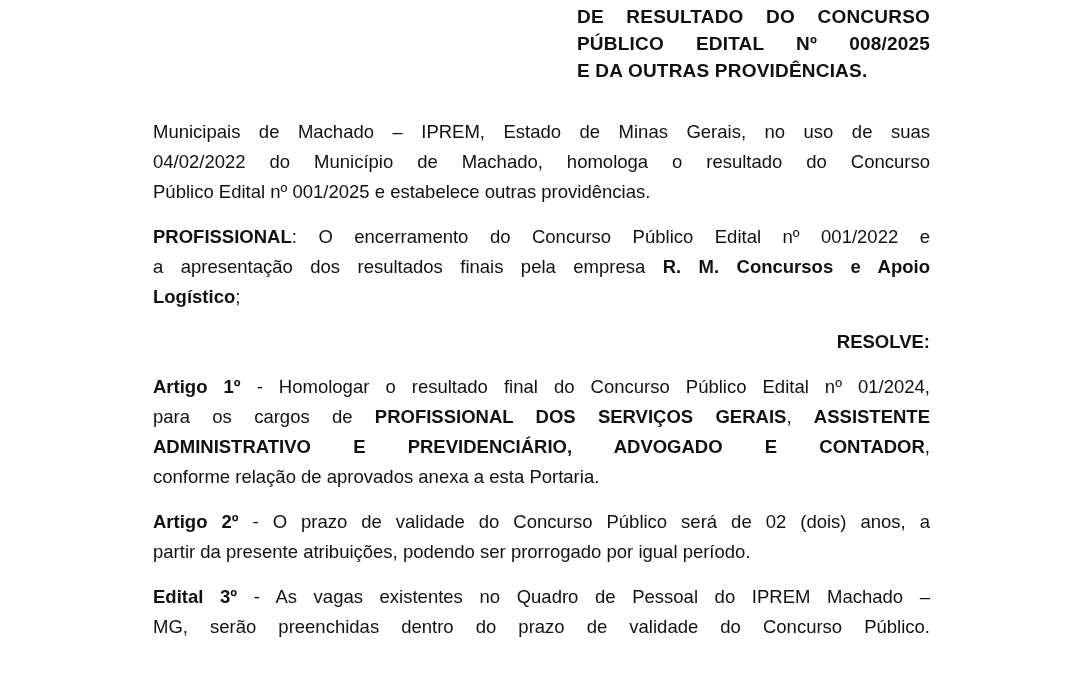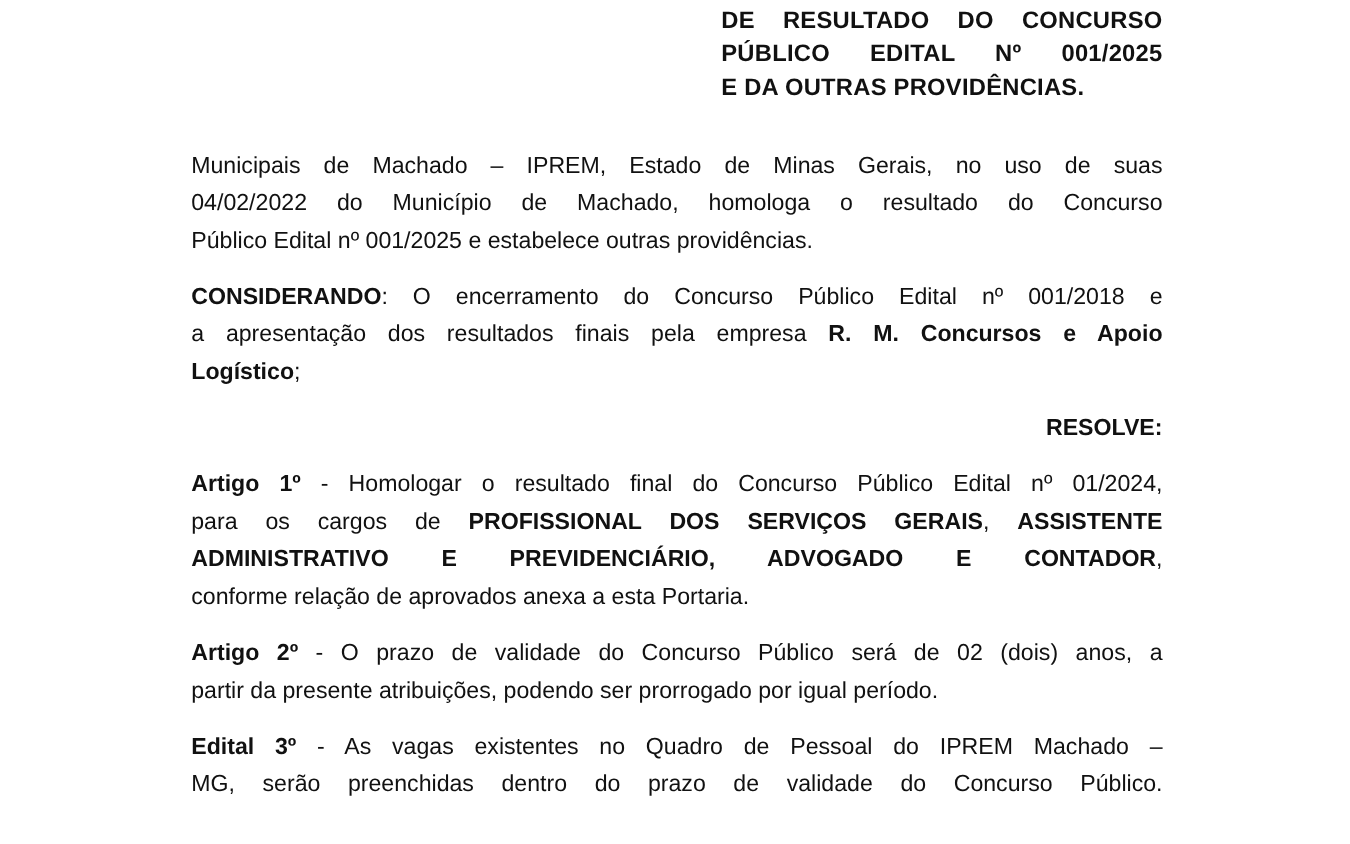--- a/index.html
+++ b/index.html
@@ -53,32 +53,32 @@
   }
 </style>
 </head>
 <body>
 
 <div class="page">
   <div class="content">
 
     <div class="ementa">
       <div class="line jl">DE RESULTADO DO  CONCURSO</div>
-      <div class="line jl">PÚBLICO EDITAL Nº 001/2025</div>
+      <div class="line jl">PÚBLICO EDITAL Nº 008/2025</div>
       <div class="line">E DA OUTRAS PROVIDÊNCIAS.</div>
     </div>
 
     <div class="block">
       <div class="line jl">Municipais de Machado – IPREM, Estado de Minas Gerais, no uso de suas</div>
       <div class="line jl">04/02/2022 do Município de Machado, homologa o resultado do Concurso</div>
       <div class="line">Público Edital nº 001/2025 e estabelece outras providências.</div>
     </div>
 
     <div class="block">
-      <div class="line jl"><span class="b">CONSIDERANDO</span><span>: O encerramento do Concurso Público Edital nº 001/2018 e</span></div>
+      <div class="line jl"><span class="b">PROFISSIONAL</span><span>: O encerramento do Concurso Público Edital nº 001/2022 e</span></div>
       <div class="line jl"><span>a apresentação dos resultados finais pela empresa </span><span class="b">R. M. Concursos e Apoio</span></div>
       <div class="line"><span class="b">Logístico</span><span>;</span></div>
     </div>
 
     <div class="block">
       <div class="line b">RESOLVE:</div>
     </div>
 
     <div class="block">
       <div class="line jl"><span class="b">Artigo 1º</span><span> - Homologar o resultado final do Concurso Público Edital nº 01/2024,</span></div>

